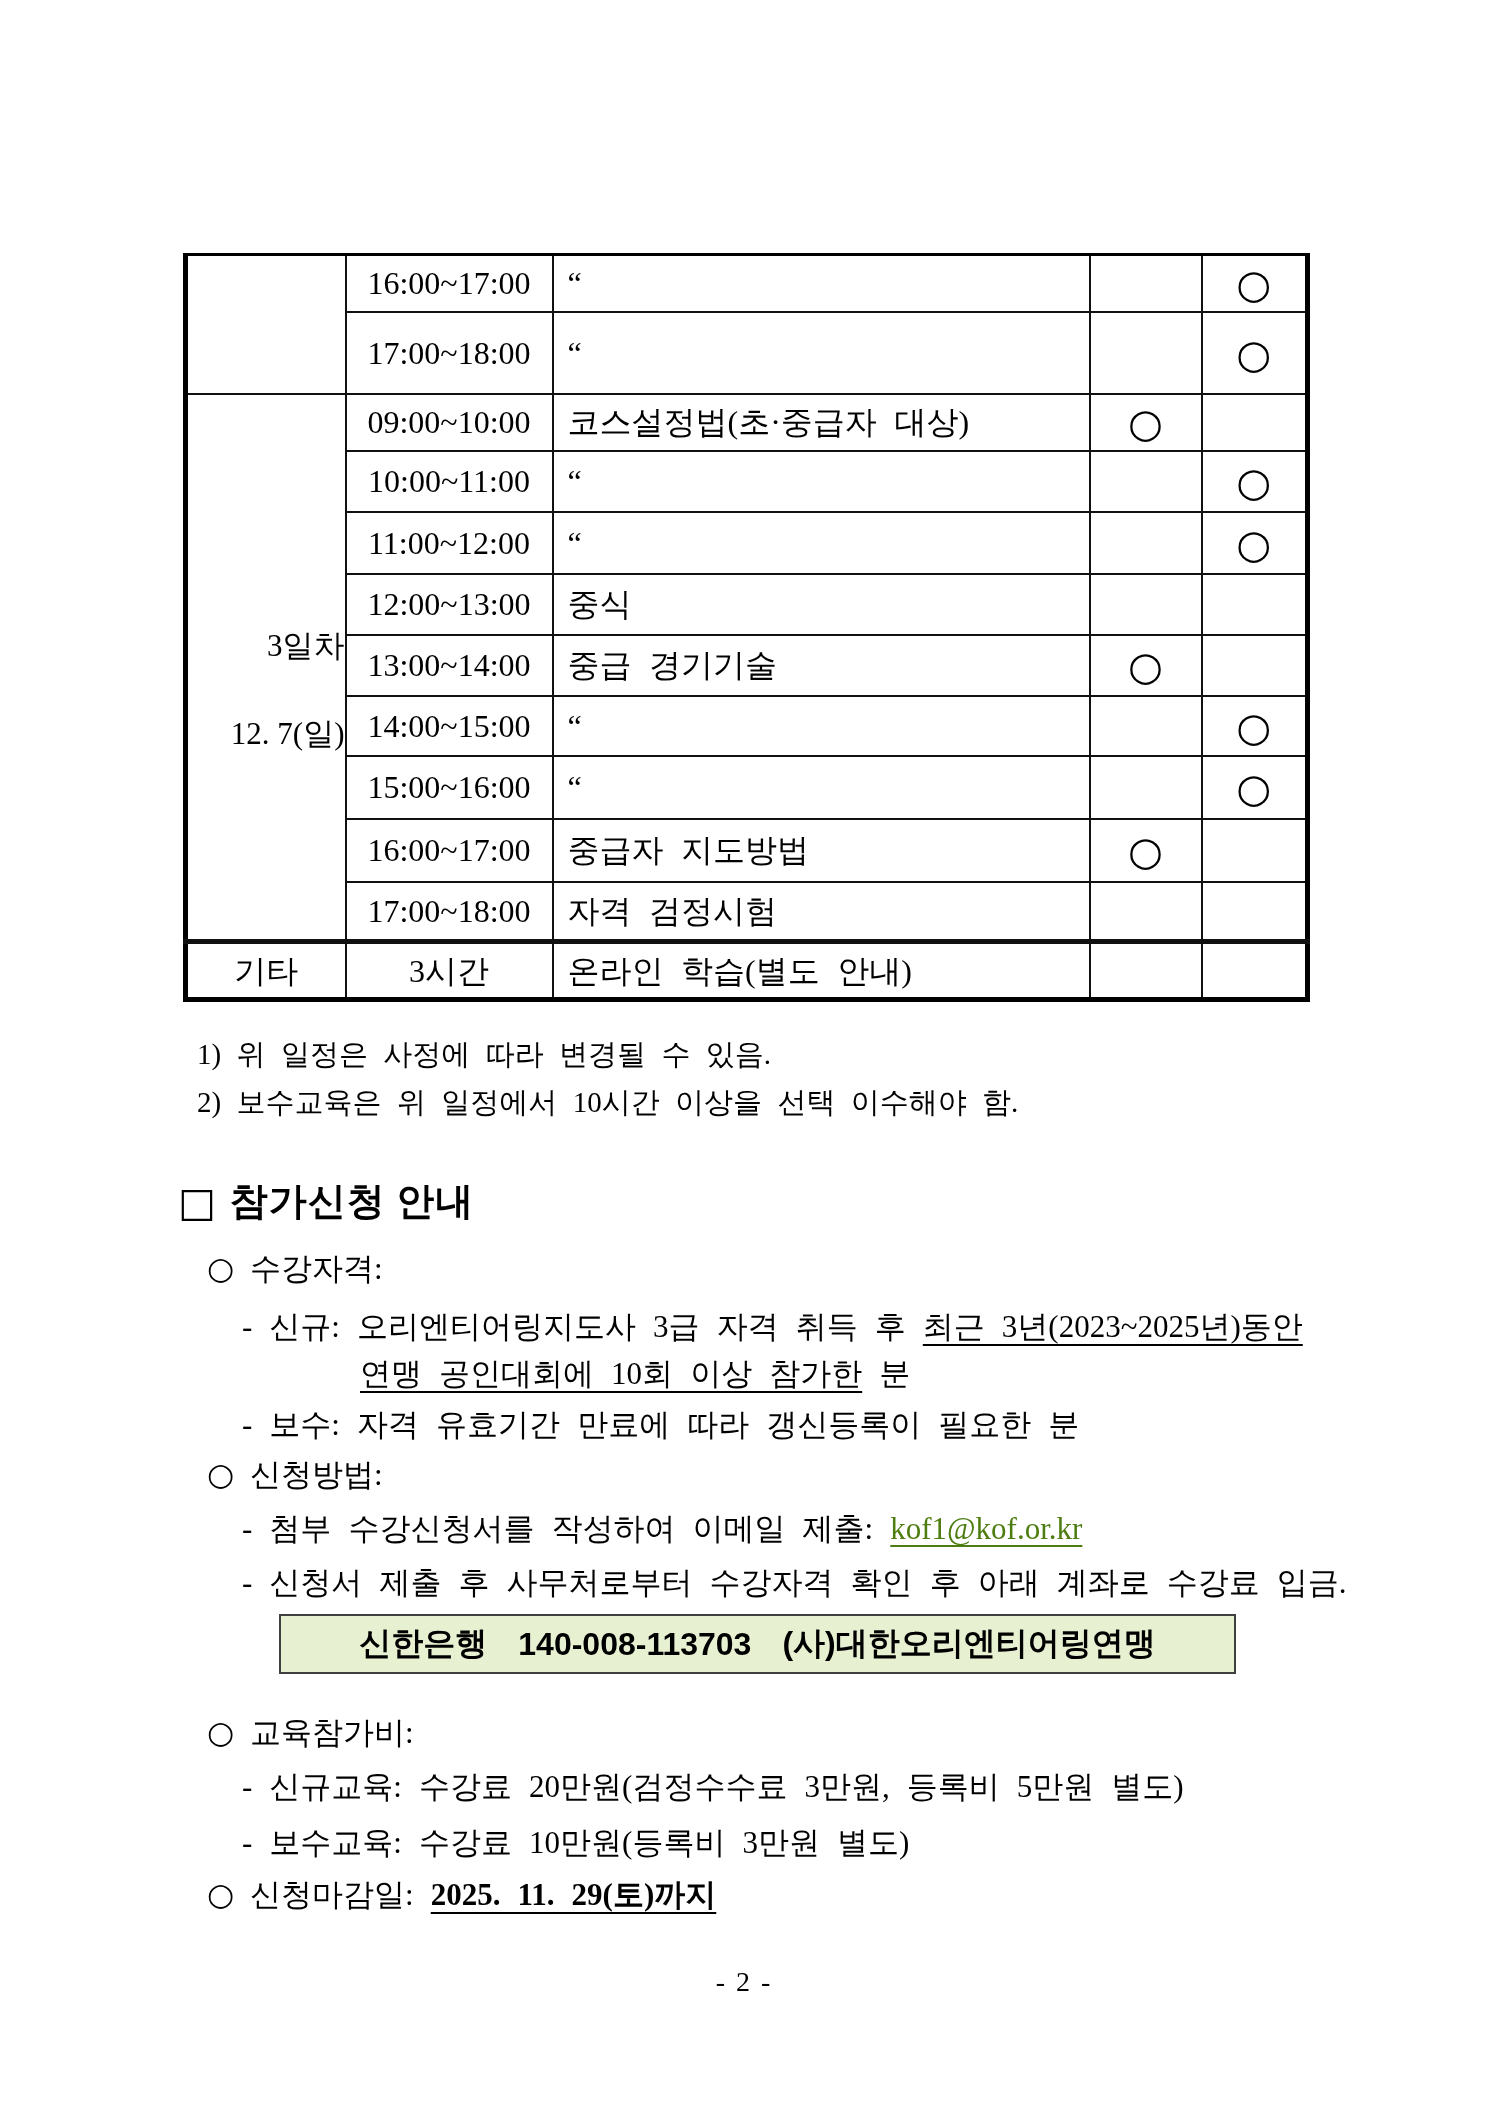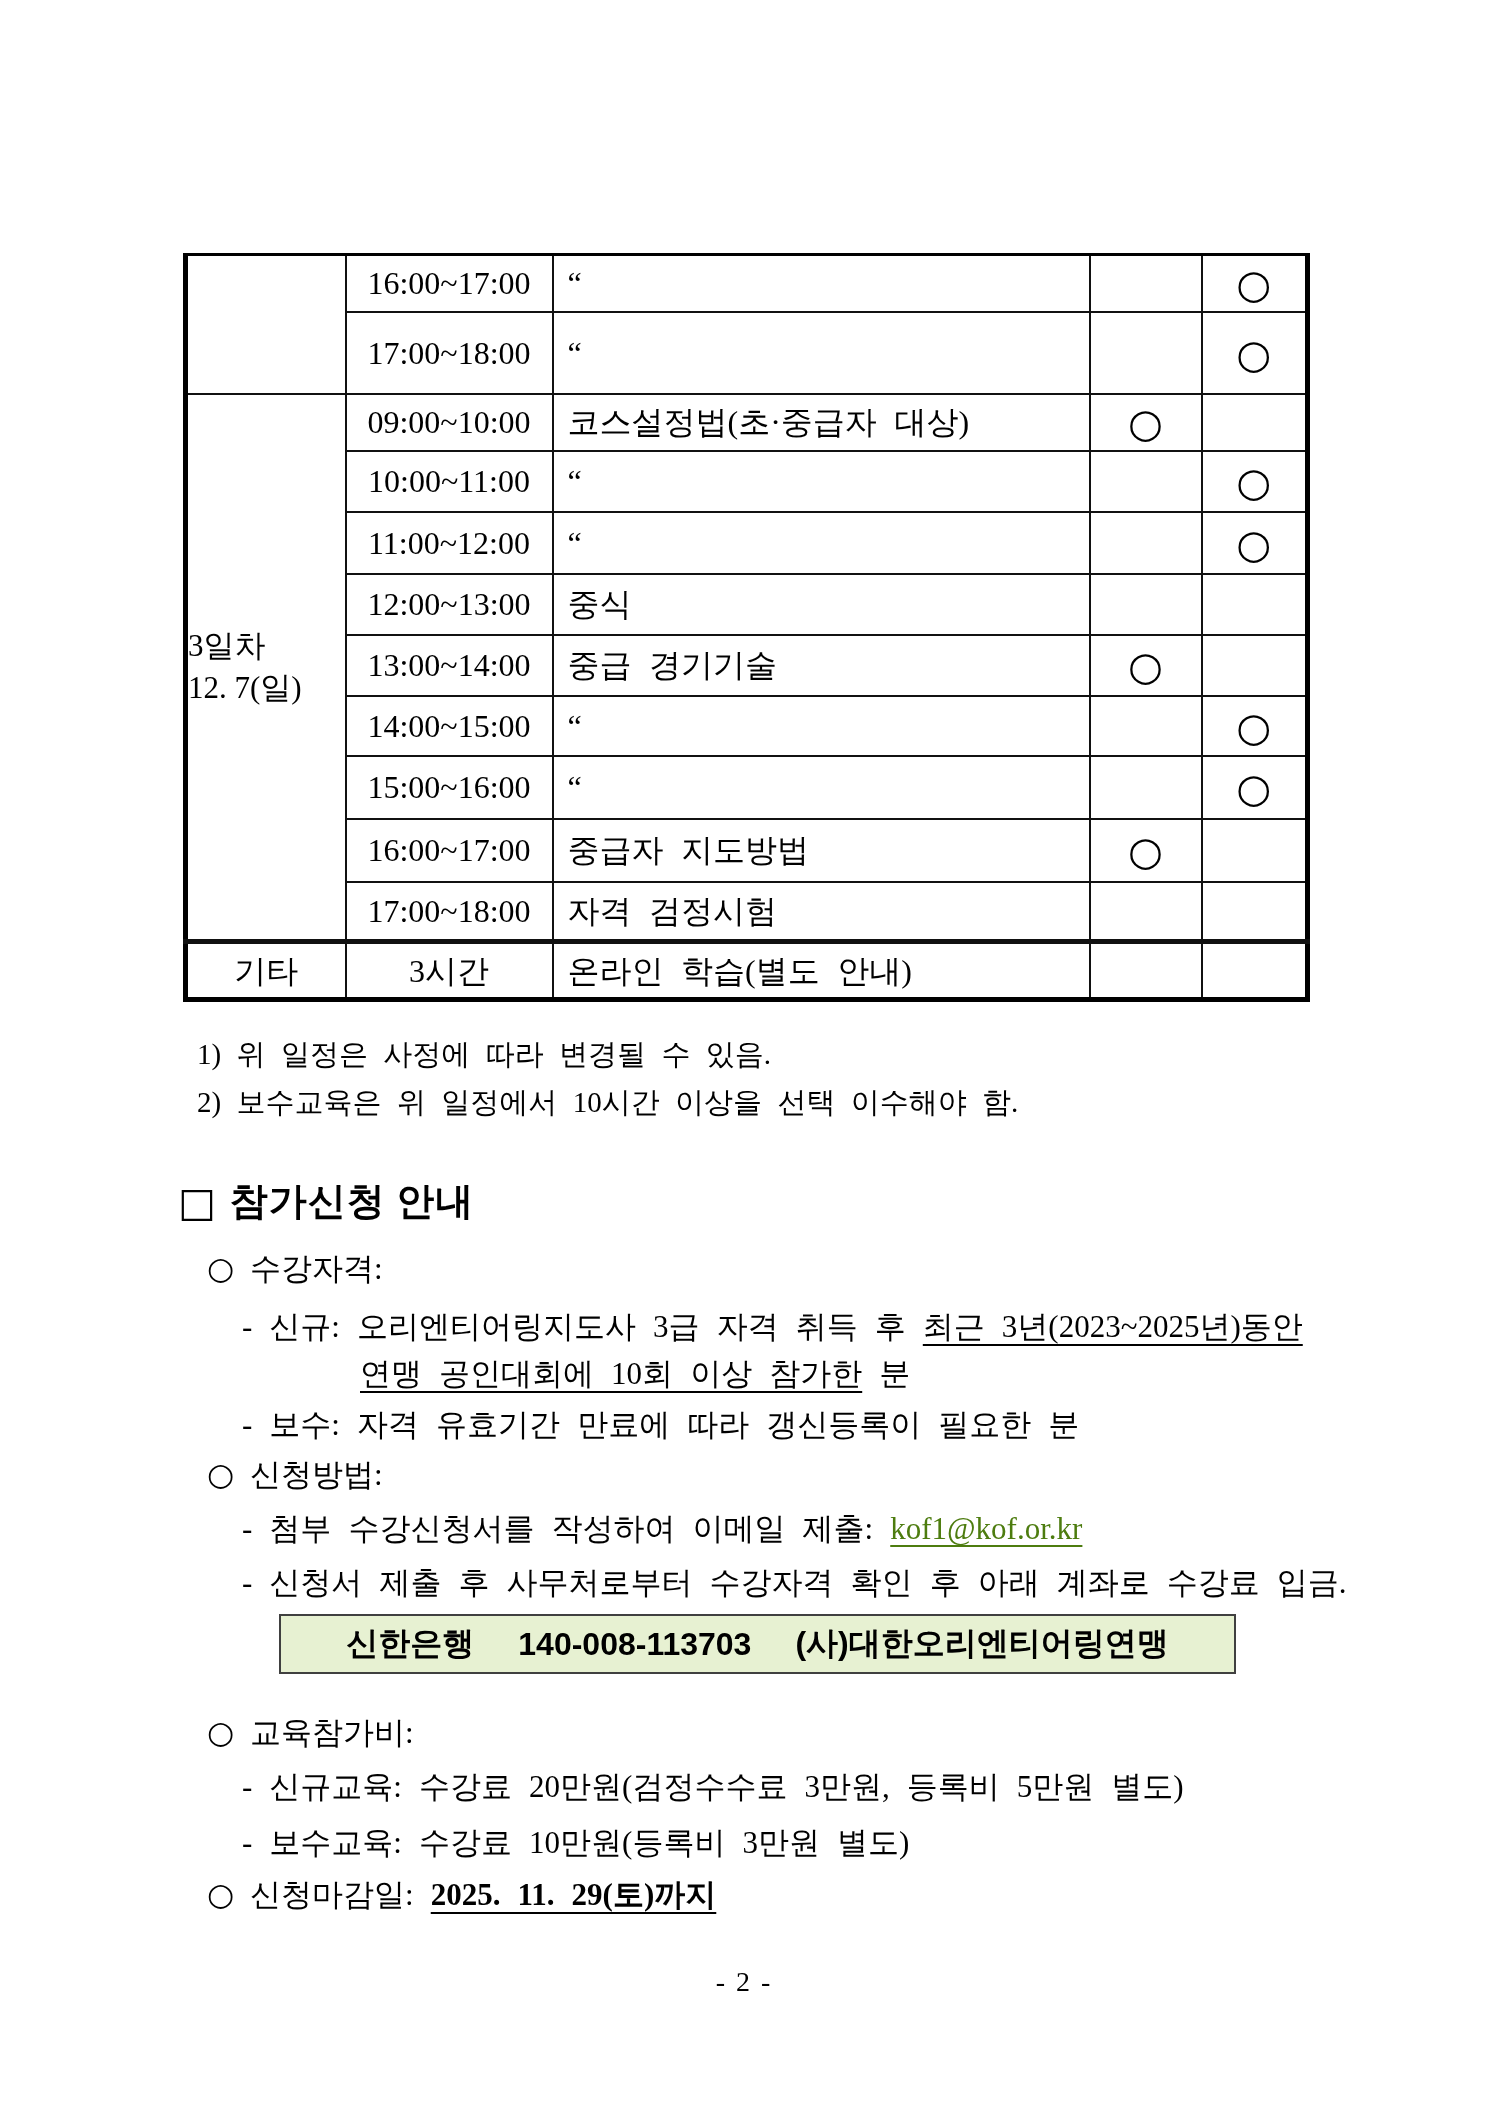--- a/index.html
+++ b/index.html
@@ -22,21 +22,21 @@
   }
   .schedule-table td.day-cell{text-align:center;}
   .schedule-table td.time-cell{text-align:center;}
   .schedule-table td.subject-cell{text-align:left;padding-left:14px;word-spacing:0.30em;}
   .schedule-table td.mark-cell{
     text-align:center;font-family:"DejaVu Sans","Liberation Sans",sans-serif;
     font-size:40px;line-height:1;padding-top:2px;
   }
   .schedule-table tr.row-other td{border-top-width:5px;}
   .schedule-table .bold{font-weight:normal;}
-  .day-label-line{display:block;text-align:left;font-size:31px;line-height:42px;}
+  .day-label-line{display:block;text-align:right;font-size:31px;line-height:42px;margin-top:46px;}
   
   .abs{position:absolute;white-space:nowrap;}
   .note-line{font-size:29px;line-height:48px;word-spacing:0.28em;}
   .body-line{font-size:31px;word-spacing:0.30em;}
   .bullet-glyph{
     font-family:"DejaVu Sans","Liberation Sans",sans-serif;
     font-size:31px;margin-right:16px;
   }
   .square-glyph{
     font-family:"DejaVu Sans","Liberation Sans",sans-serif;
@@ -49,21 +49,21 @@
   }
   .email-link{
     color:#4d7c0f;text-decoration:underline;text-underline-offset:6px;
     text-decoration-thickness:2px;cursor:pointer;
   }
   .deadline-date{font-weight:bold;}
   
   .bank-box{
     position:absolute;left:279px;top:1614px;width:957px;height:60px;
     background:#e7f1d2;border:2px solid #404040;box-sizing:border-box;
-    display:flex;align-items:center;justify-content:center;gap:44px;
+    display:flex;align-items:center;justify-content:center;gap:31px;
     font-family:"Liberation Sans","DejaVu Sans",sans-serif;
     font-weight:bold;font-size:32px;white-space:nowrap;
   }
   .footer-page{
     position:absolute;left:0;right:0;top:1966px;text-align:center;
     font-size:28px;letter-spacing:2px;
   }
 </style>
 </head>
 <body>

